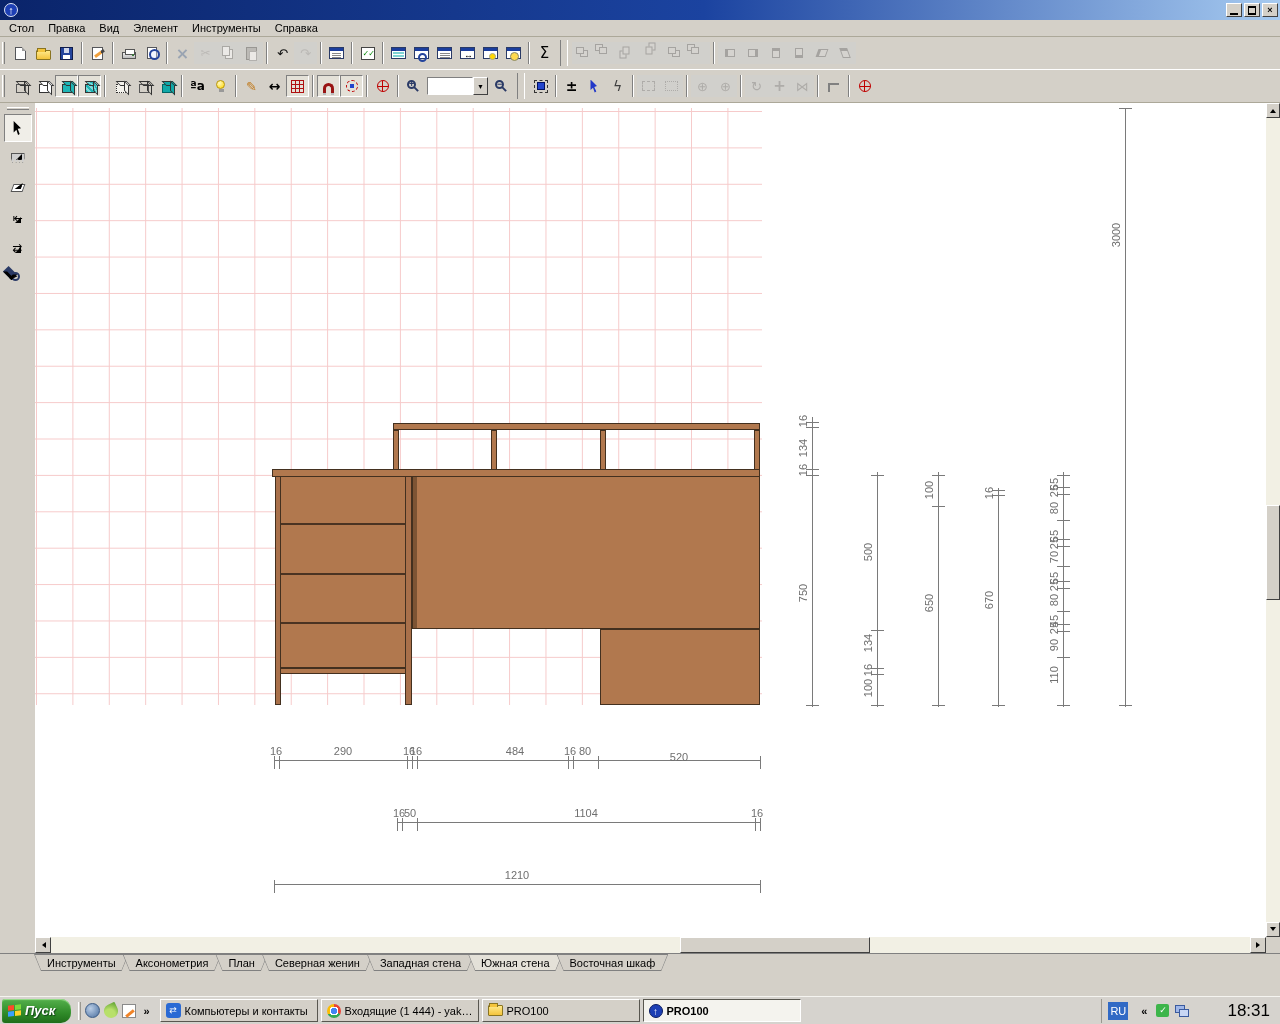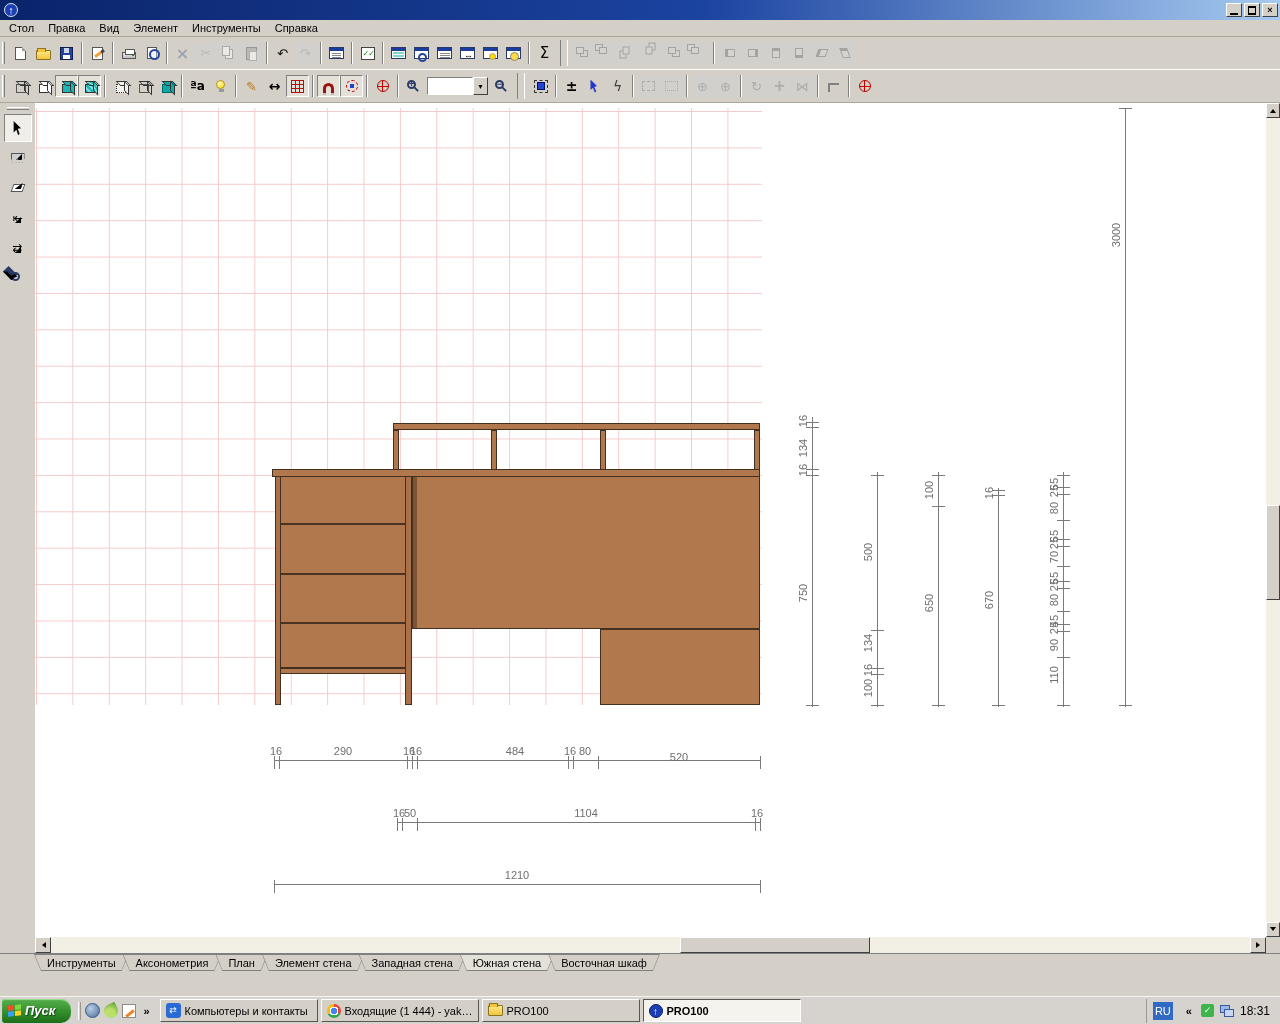--- a/index.html
+++ b/index.html
@@ -173,21 +173,21 @@
     background:radial-gradient(circle,#4285f4 0 3px,#fff 3px 4.5px,transparent 4.5px),conic-gradient(#ea4335 0 33%,#34a853 0 66%,#fbbc05 0 100%); }
   .tk-folder { min-width:15px; width:15px; height:11px; background:linear-gradient(#ffe98a,#f4c43c); border:1px solid #8a7420; border-radius:1px; position:relative; }
   .tk-folder:before { content:""; position:absolute; top:-3px; left:0; width:7px; height:3px; background:#f4c43c; border:1px solid #8a7420; border-bottom:none; }
   .tk-pro100 { min-width:14px; width:14px; height:14px; background:#1d3fb4; border-radius:50%; border:1px solid #0c1d60; color:#fff; font-weight:bold; font-size:10px; line-height:13px; text-align:center; }
   #tray { margin-left:auto; display:flex; align-items:center; gap:6px; padding:0 8px 0 6px; border-left:1px solid #9a9890; height:24px; }
   #lang { width:20px; height:18px; background:#316ac5; color:#fff; display:flex; align-items:center; justify-content:center; font-size:11px; margin-right:4px; }
   .tray-shield { width:13px; height:13px; background:#3db54a; border-radius:2px; color:#fff; font-size:9px; line-height:13px; text-align:center; }
   .tray-net { width:14px; height:12px; position:relative; }
   .tray-net:before, .tray-net:after { content:""; position:absolute; width:8px; height:6px; background:#9fb6e8; border:1px solid #3a5a9e; }
   .tray-net:before { left:0; top:0; } .tray-net:after { right:0; bottom:0; background:#c8d6f4; }
-  #clock { color:#000; font-size:12px; }
+  #clock { color:#000; font-size:17px;margin-left:32px; }
 </style>
 </head>
 <body>
 
 <div id="root">
 
   <div id="titlebar">
     <div class="app-icon">↑</div>
     <div class="tb-btns">
       <div class="tbtn">
@@ -602,21 +602,21 @@
       <div class="tab">
         <span>Инструменты</span>
       </div>
       <div class="tab">
         <span>Аксонометрия</span>
       </div>
       <div class="tab">
         <span>План</span>
       </div>
       <div class="tab">
-        <span>Элемент стена</span>
+        <span>Северная женин</span>
       </div>
       <div class="tab">
         <span>Западная стена</span>
       </div>
       <div class="tab active">
         <span>Южная стена</span>
       </div>
       <div class="tab">
         <span>Восточная шкаф</span>
       </div>

